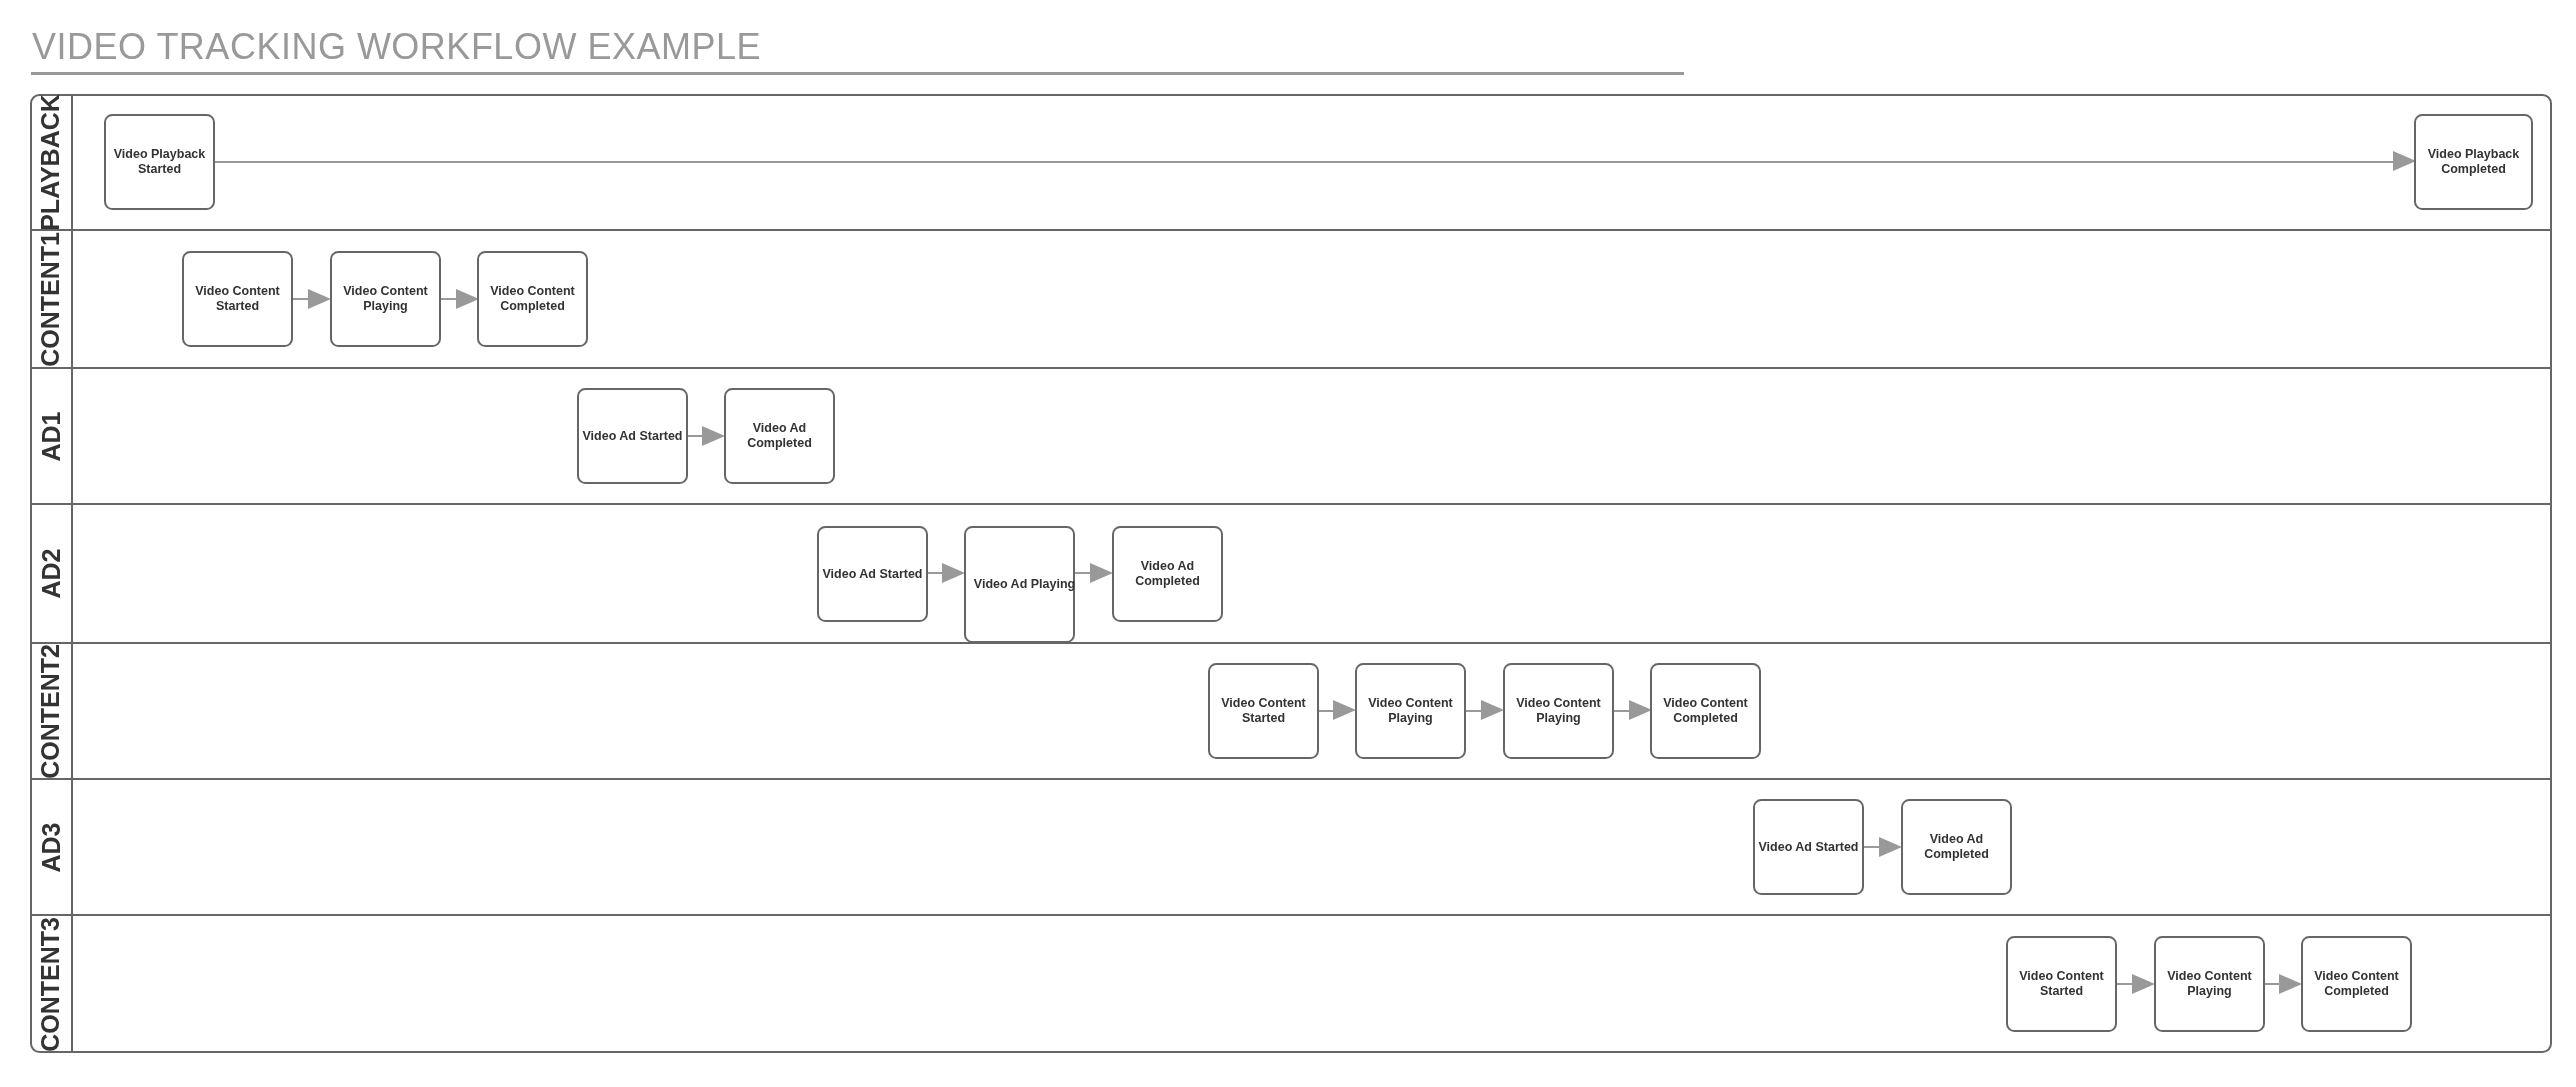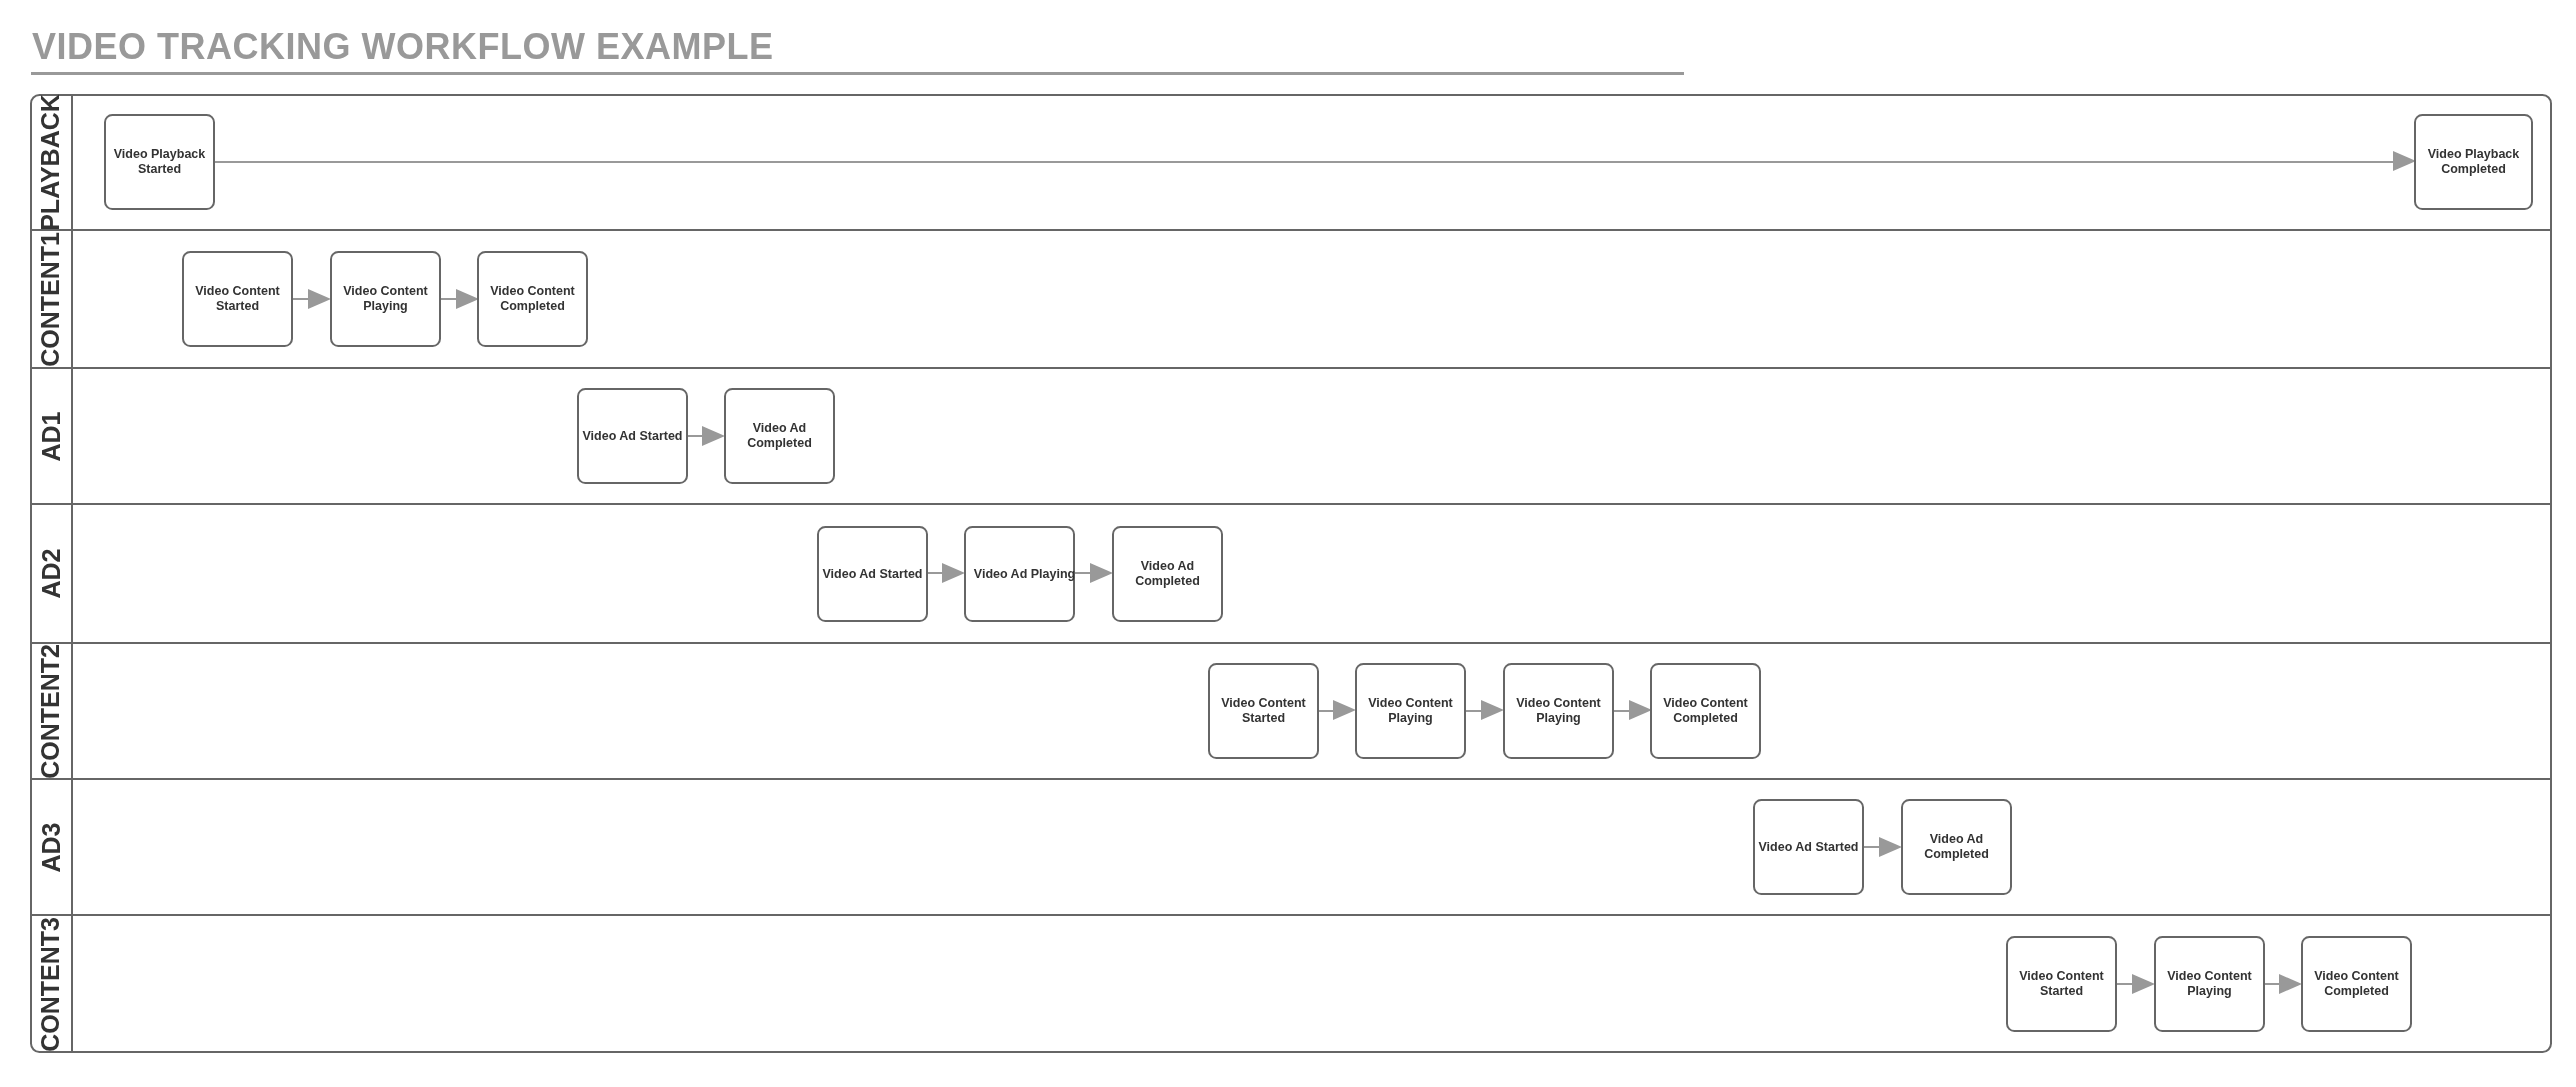--- a/index.html
+++ b/index.html
@@ -5,21 +5,21 @@
   html,body{margin:0;padding:0;background:#ffffff;}
   .page{
     position:relative;
     width:2576px;height:1087px;
     background:#ffffff;
     font-family:"Liberation Sans", sans-serif;
     overflow:hidden;
   }
   .title{
     position:absolute;left:32px;top:28px;
-    font-size:36px;line-height:38px;font-weight:bold;
+    font-size:36px;line-height:38px;font-weight:normal;
     letter-spacing:0.5px;
     white-space:nowrap;
   }
   .rule{
     position:absolute;left:31px;top:72px;
     width:1653px;height:3.1px;
   }
   .pool{
     position:absolute;left:30px;top:94px;
     width:2522px;height:959px;
@@ -123,21 +123,21 @@
       <div class="lane-label" style="left: 32px; top: 506px; width: 37px; height: 134px;">
         <span style="color: rgb(51, 51, 51);">AD2</span>
       </div>
       <div class="arrow-line" style="left: 926px; top: 572px; width: 21px; background: rgb(153, 153, 153);"></div>
       <div class="arrow-head" style="left: 942px; top: 563px; border-left-color: rgb(153, 153, 153);"></div>
       <div class="arrow-line" style="left: 1073px; top: 572px; width: 21px; background: rgb(153, 153, 153);"></div>
       <div class="arrow-head" style="left: 1090px; top: 563px; border-left-color: rgb(153, 153, 153);"></div>
       <div class="node" style="left: 817px; top: 526px; width: 111px; height: 96px; border-color: rgb(102, 102, 102);">
         <div class="ln" style="color: rgb(51, 51, 51);">Video Ad Started</div>
       </div>
-      <div class="node" style="left: 964px; top: 526px; width: 111px; height: 96px; border-color: rgb(102, 102, 102); padding-left: 10px;">
+      <div class="node" style="left: 964px; top: 526px; width: 111px; height: 117px; border-color: rgb(102, 102, 102); padding-left: 10px;">
         <div class="ln" style="color: rgb(51, 51, 51);">Video Ad Playing</div>
       </div>
       <div class="node" style="left: 1112px; top: 526px; width: 111px; height: 96px; border-color: rgb(102, 102, 102);">
         <div class="ln" style="color: rgb(51, 51, 51);">Video Ad</div>
         <div class="ln" style="color: rgb(51, 51, 51);">Completed</div>
       </div>
       <div class="lane-label" style="left: 32px; top: 645px; width: 37px; height: 132px;">
         <span style="color: rgb(51, 51, 51);">CONTENT2</span>
       </div>
       <div class="arrow-line" style="left: 1317px; top: 710px; width: 21px; background: rgb(153, 153, 153);"></div>

